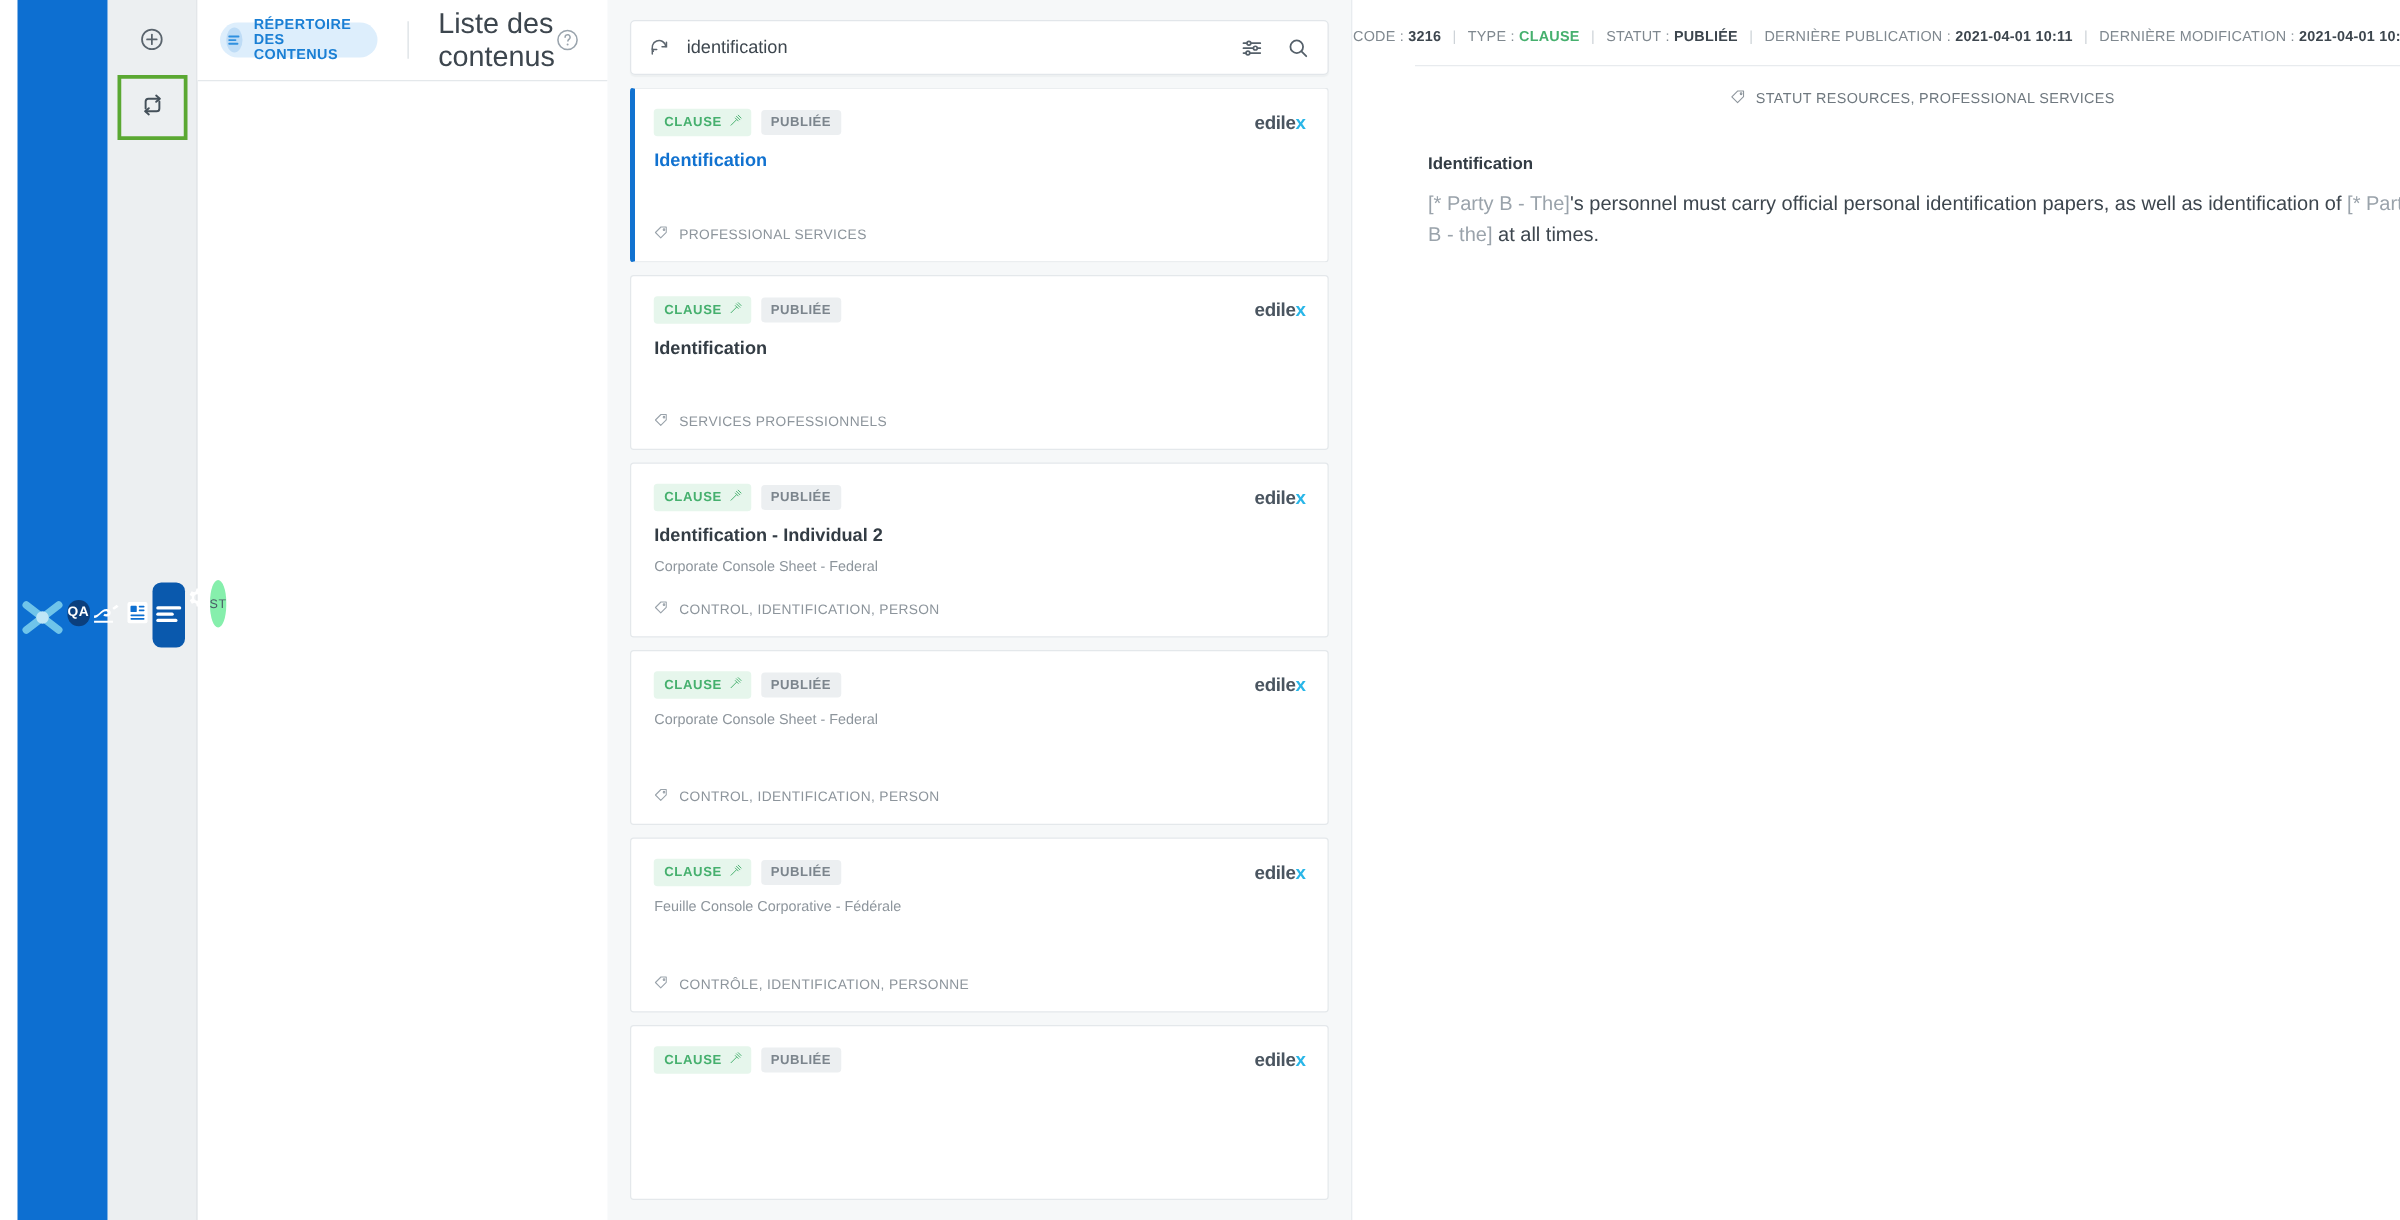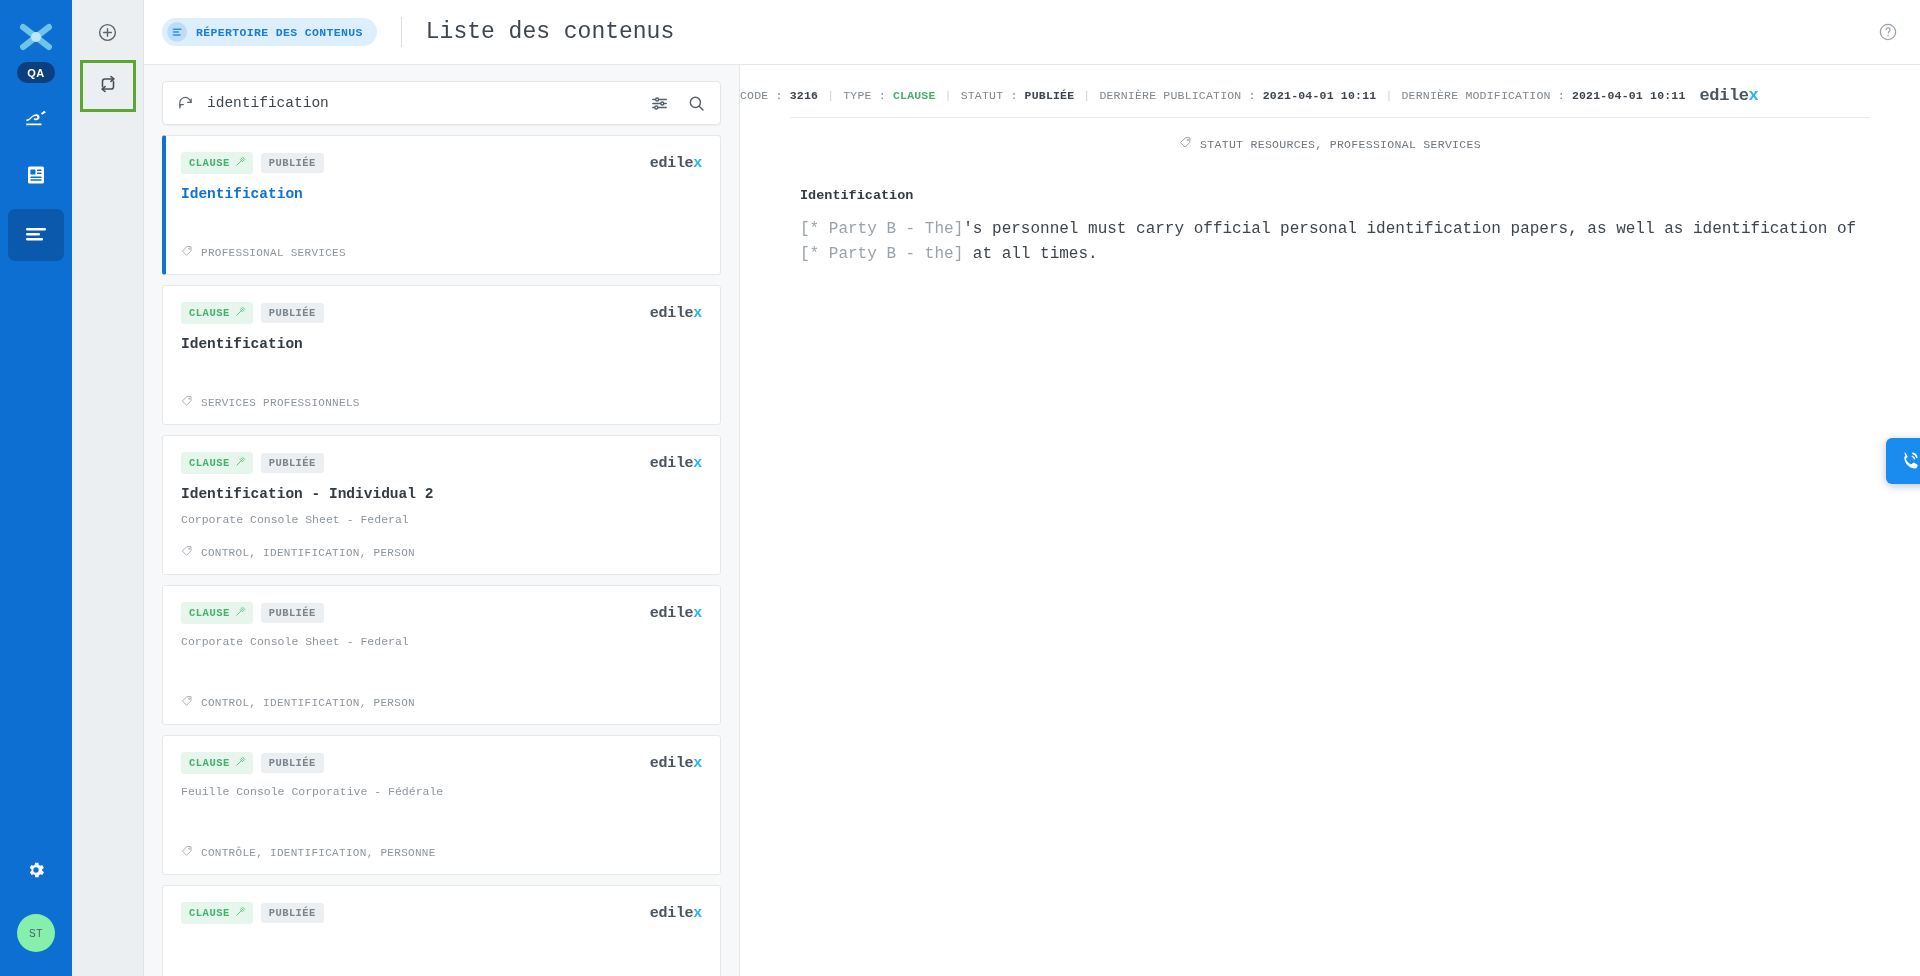--- a/index.html
+++ b/index.html
@@ -11,23 +11,24 @@
     font-family: "Liberation Sans", "DejaVu Sans", sans-serif;
     background: #ffffff;
     color: #38414a;
   }
   .app { display: flex; width: 1920px; height: 976px; }
 
   
   .rail {
     width: 72px; min-width: 72px; height: 976px;
     background: #0d6fd1;
-    display: flex; flex-direction: column; align-items: center;
+    display: flex; flex-direction: row; align-items: center;
     padding-top: 14px;
     position: relative;
+    margin-left: 14px;
   }
   .rail-logo { width: 46px; height: 46px; display:flex; align-items:center; justify-content:center; margin-bottom: 2px;}
   .rail-qa {
     width: 38px; height: 21px; border-radius: 11px;
     background: #0b3f7d; color:#ffffff;
     display:flex; align-items:center; justify-content:center;
     font-size: 11px; font-weight: 700; letter-spacing: .5px;
     margin-bottom: 10px;
   }
   .rail-btn {
@@ -58,21 +59,21 @@
     width: 56px; height: 52px;
     display:flex; align-items:center; justify-content:center;
     cursor:pointer; color: #5a646d;
   }
   .tool-btn.highlight {
     border: 3px solid #5aa832;
     background: #eceff1;
   }
 
   
-  .main { flex: 1 1 auto; height: 976px; display:flex; flex-direction: column; min-width:0;font-family:Liberation Mono, monospace; }
+  .main { flex: 1 1 auto; height: 976px; display:flex; min-width:0; }
 
   .topbar {
     height: 65px; min-height:65px;
     background: #ffffff;
     border-bottom: 1px solid #e4e8eb;
     display:flex; align-items:center;
     padding: 0 22px 0 18px;
   }
   .crumb-chip {
     display:flex; align-items:center; gap:9px;

